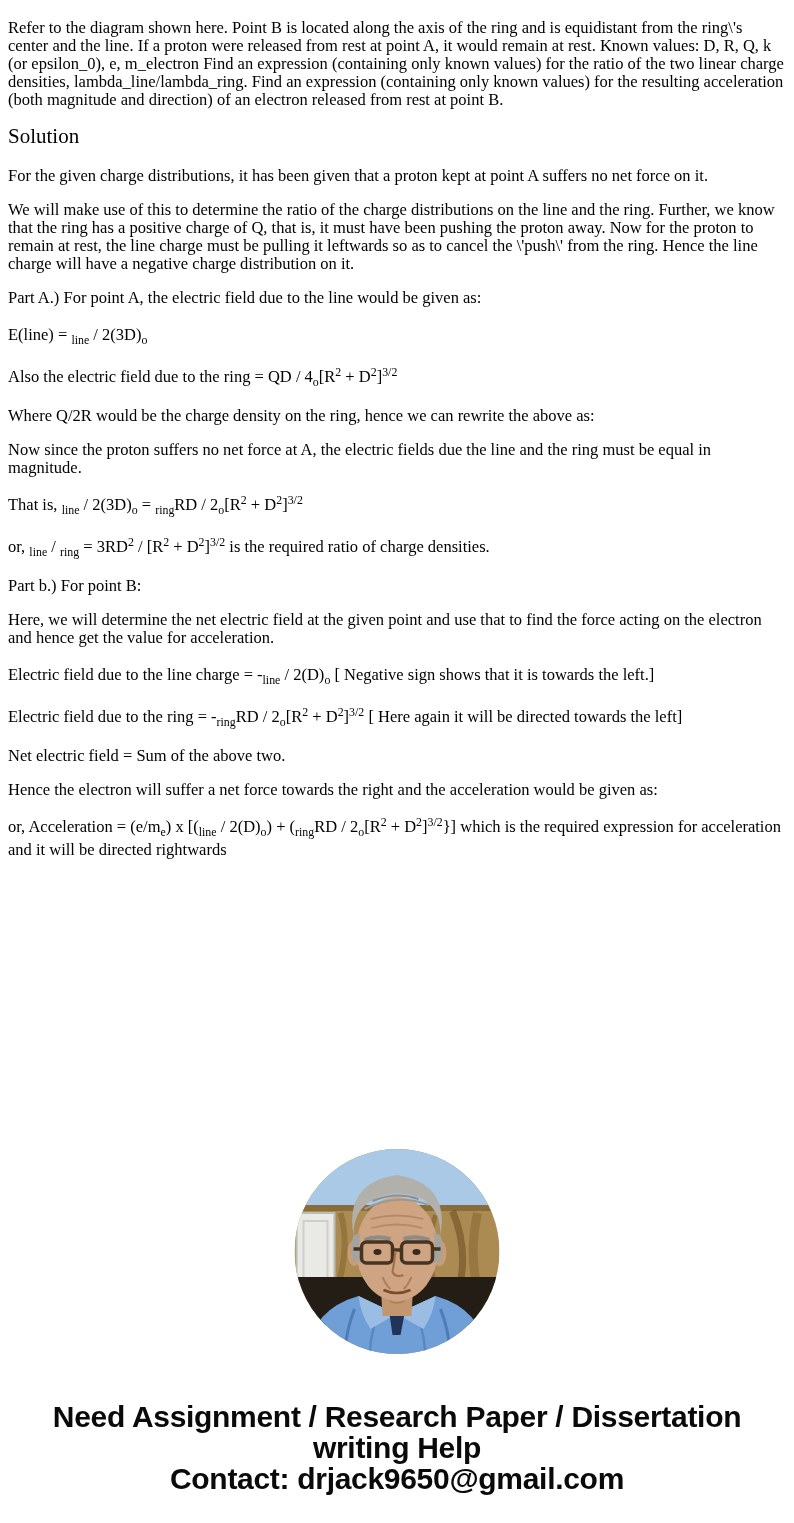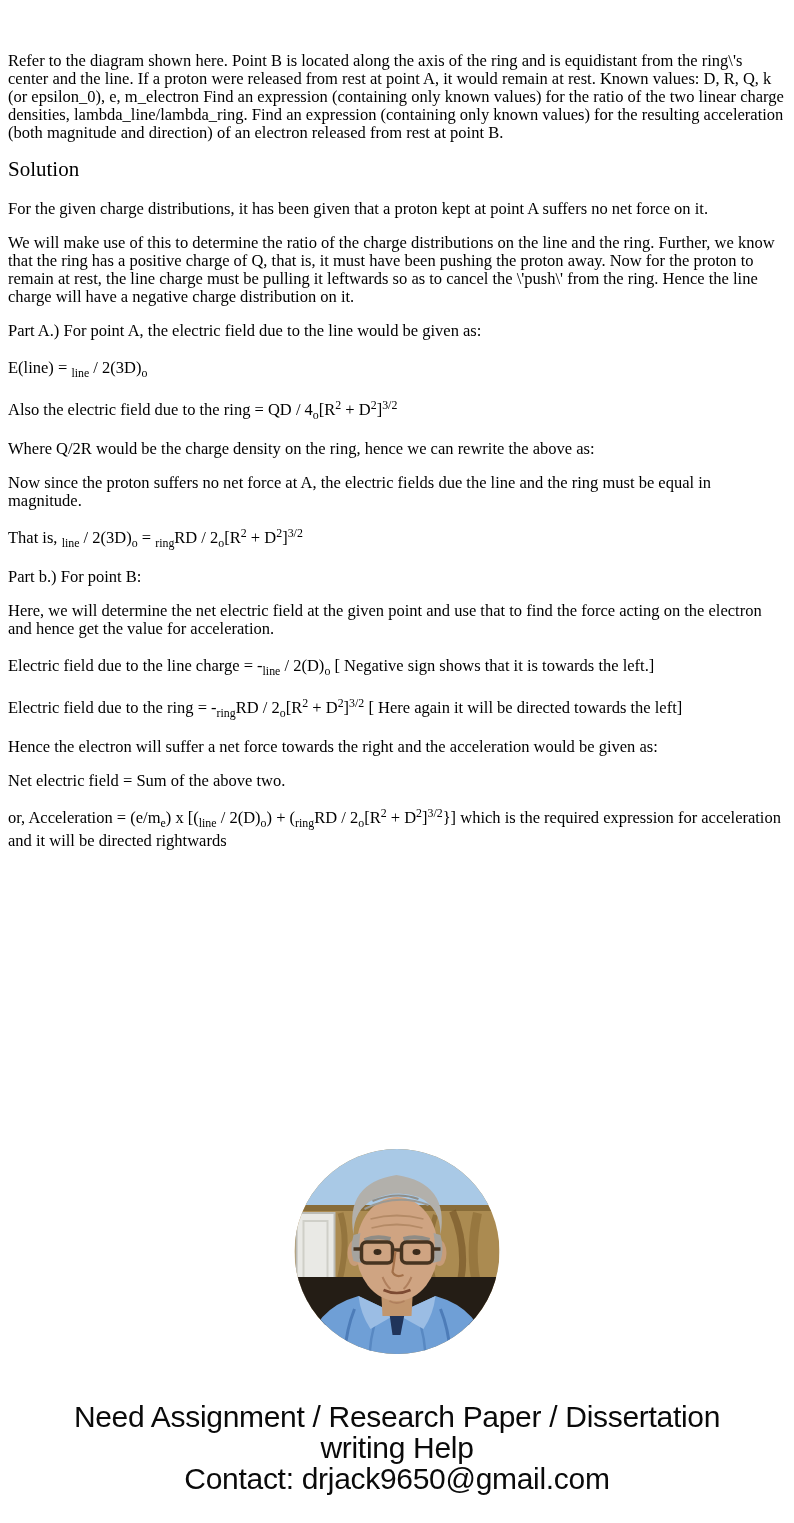--- a/index.html
+++ b/index.html
@@ -6,21 +6,21 @@
   body {
     position: relative;
     width: 794px;
     height: 1523px;
     overflow: hidden;
     background: #ffffff;
     color: #000000;
     font-family: "Liberation Serif", "DejaVu Serif", serif;
     font-size: 16.5px;
   }
-  .page { padding: 4px 8px 0 8px; margin-top: 48px; }
+  .page { padding: 19px 8px 0 8px; }
   p.body {
     margin: 0 0 16px 0;
     line-height: 18px;
   }
   p.formula {
     margin: 0 0 19px 0;
     line-height: 23px;
   }
   h2.heading {
     font-size: 21px;
@@ -38,47 +38,48 @@
     width: 205px;
     height: 205px;
   }
   .footer {
     position: absolute;
     top: 1401px;
     left: 0;
     width: 100%;
     text-align: center;
     font-family: "Liberation Sans", "DejaVu Sans", sans-serif;
-    font-weight: normal;
+    font-weight: bold;
     font-size: 30px;
     line-height: 31px;
     letter-spacing: -0.3px;
     color: #0a0a0a;
   }
 </style>
 </head>
 <body>
 
 <div class="page">
   <p class="body"><span>Refer to the diagram shown here. Point B is located along the axis of the ring and is equidistant from the ring\'s center and the line. If a proton were released from rest at point A, it would remain at rest. Known values: D, R, Q, k (or epsilon_0), e, m_electron Find an expression (containing only known values) for the ratio of the two linear charge densities, lambda_line/lambda_ring. Find an expression (containing only known values) for the resulting acceleration (both magnitude and direction) of an electron released from rest at point B.</span></p>
   <h2 class="heading"><span>Solution</span></h2>
   <p class="body"><span>For the given charge distributions, it has been given that a proton kept at point A suffers no net force on it.</span></p>
   <p class="body"><span>We will make use of this to determine the ratio of the charge distributions on the line and the ring. Further, we know that the ring has a positive charge of Q, that is, it must have been pushing the proton away. Now for the proton to remain at rest, the line charge must be pulling it leftwards so as to cancel the \'push\' from the ring. Hence the line charge will have a negative charge distribution on it.</span></p>
   <p class="body"><span>Part A.) For point A, the electric field due to the line would be given as:</span></p>
   <p class="formula"><span>E(line) = </span><sub>line</sub><span> / 2(3D)</span><sub>o</sub></p>
   <p class="formula"><span>Also the electric field due to the ring = QD / 4</span><sub>o</sub><span>[R</span><sup>2</sup><span> + D</span><sup>2</sup><span>]</span><sup>3/2</sup></p>
   <p class="body"><span>Where Q/2R would be the charge density on the ring, hence we can rewrite the above as:</span></p>
   <p class="body"><span>Now since the proton suffers no net force at A, the electric fields due the line and the ring must be equal in magnitude.</span></p>
   <p class="formula"><span>That is, </span><sub>line</sub><span> / 2(3D)</span><sub>o</sub><span> = </span><sub>ring</sub><span>RD / 2</span><sub>o</sub><span>[R</span><sup>2</sup><span> + D</span><sup>2</sup><span>]</span><sup>3/2</sup></p>
+  <p class="formula"><span>or, </span><sub>line</sub><span> / </span><sub>ring</sub><span> = 3RD</span><sup>2</sup><span> / [R</span><sup>2</sup><span> + D</span><sup>2</sup><span>]</span><sup>3/2</sup><span> is the required ratio of charge densities.</span></p>
   <p class="body"><span>Part b.) For point B:</span></p>
   <p class="body"><span>Here, we will determine the net electric field at the given point and use that to find the force acting on the electron and hence get the value for acceleration.</span></p>
   <p class="formula"><span>Electric field due to the line charge = -</span><sub>line</sub><span> / 2(D)</span><sub>o</sub><span> [ Negative sign shows that it is towards the left.]</span></p>
   <p class="formula"><span>Electric field due to the ring = -</span><sub>ring</sub><span>RD / 2</span><sub>o</sub><span>[R</span><sup>2</sup><span> + D</span><sup>2</sup><span>]</span><sup>3/2</sup><span> [ Here again it will be directed towards the left]</span></p>
+  <p class="body"><span>Net electric field = Sum of the above two.</span></p>
   <p class="body"><span>Hence the electron will suffer a net force towards the right and the acceleration would be given as:</span></p>
-  <p class="body"><span>Net electric field = Sum of the above two.</span></p>
   <p class="formula"><span>or, Acceleration = (e/m</span><sub>e</sub><span>) x [(</span><sub>line</sub><span> / 2(D)</span><sub>o</sub><span>) + (</span><sub>ring</sub><span>RD / 2</span><sub>o</sub><span>[R</span><sup>2</sup><span> + D</span><sup>2</sup><span>]</span><sup>3/2</sup><span>}] which is the required expression for acceleration and it will be directed rightwards</span></p>
 </div>
 
 <div class="avatar-wrap">
   <svg width="205" height="205" viewBox="0 0 205 205" aria-hidden="true">
     <defs>
       <clipPath id="av-clip">
           <circle cx="102.5" cy="102.5" r="102.5"></circle>
         </clipPath>
     </defs>

